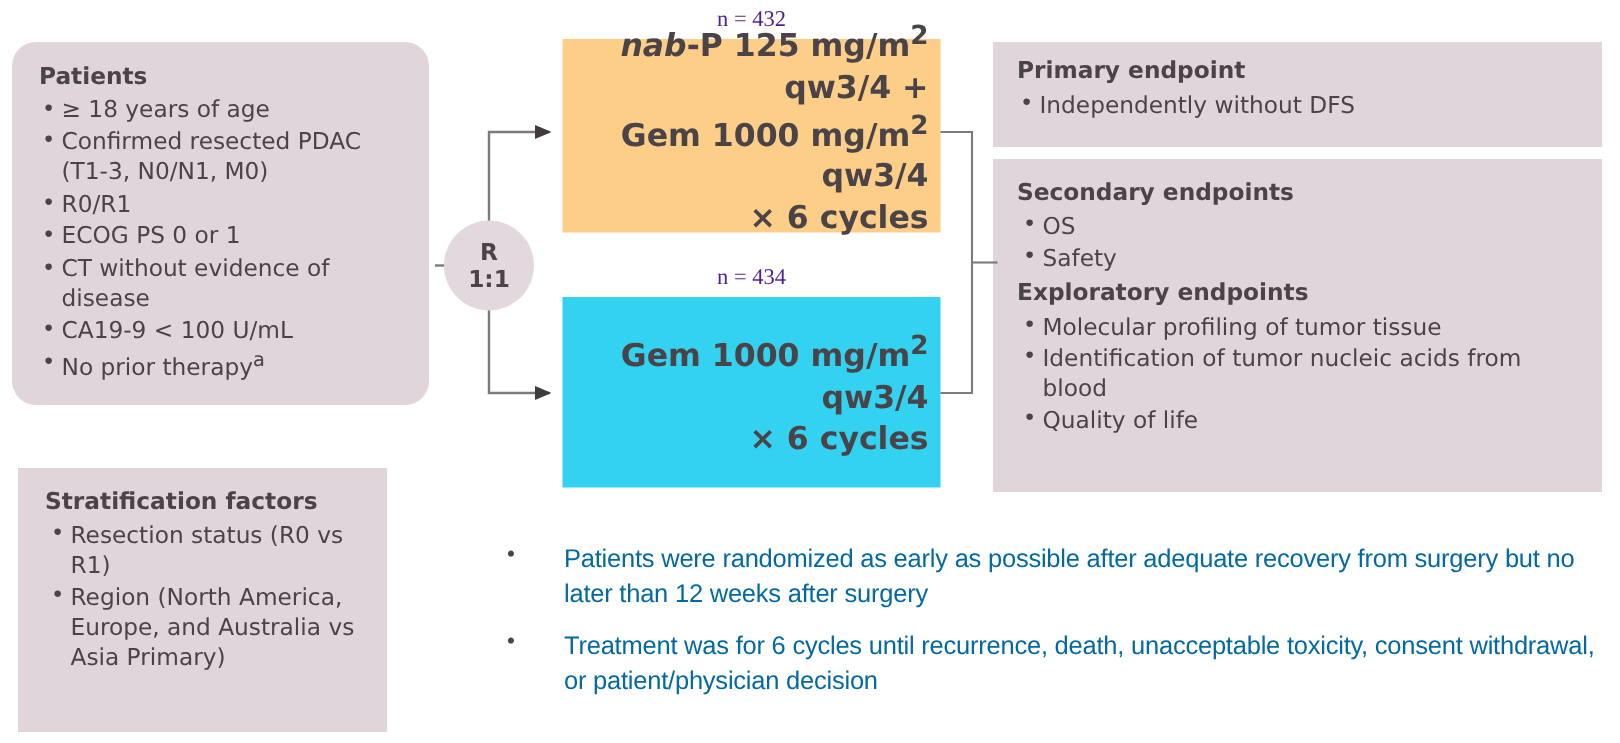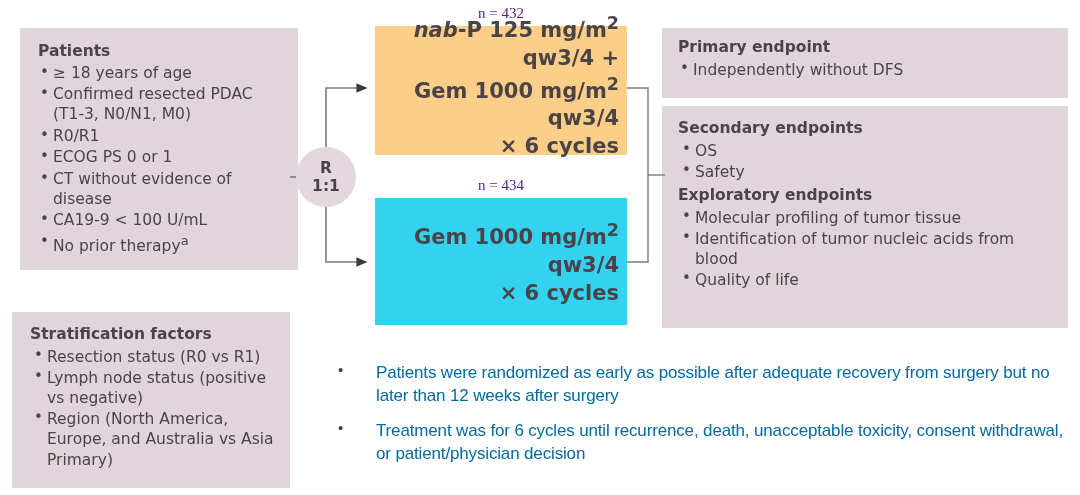--- a/index.html
+++ b/index.html
@@ -59,33 +59,34 @@
     content: "\2022";
     position: absolute;
     left: 2px;
     top: -1px;
     font-size: 15px;
     color: #4a4449;
   }
 
   
   #patients-box {
-    left: 20px;
+    left: 8px;
     top: 28px;
     width: 278px;
     height: 242px;
     padding: 14px 14px 10px 18px;
+    border-radius: 16px;
   }
   #patients-box ul.bullets li { line-height: 1.29; margin-bottom: 1.5px; }
 
   
   #strat-box {
     left: 12px;
     top: 312px;
-    width: 278px;
+    width: 246px;
     height: 176px;
     padding: 13px 10px 10px 18px;
   }
   #strat-box ul.bullets li { padding-left: 17px; }
   #strat-box ul.bullets li::before { left: 4px; }
 
   
   #rand-circle {
     position: absolute;
     left: 296px;
@@ -235,21 +236,20 @@
       <li>CT without evidence of disease</li>
       <li>CA19-9 &lt; 100 U/mL</li>
       <li><span>No prior therapy</span><sup>a</sup></li>
     </ul>
   </div>
 
   <div class="box mauve" id="strat-box">
     <div class="bx-title">Stratification factors</div>
     <ul class="bullets">
       <li>Resection status (R0 vs R1)</li>
-      <li>Lymph node status (positive vs negative)</li>
       <li>Region (North America, Europe, and Australia vs Asia Primary)</li>
     </ul>
   </div>
 
   <div id="rand-circle">
     <span>R</span>
     <span>1:1</span>
   </div>
 
   <div class="arm-label" id="n-top">n = 432</div>

